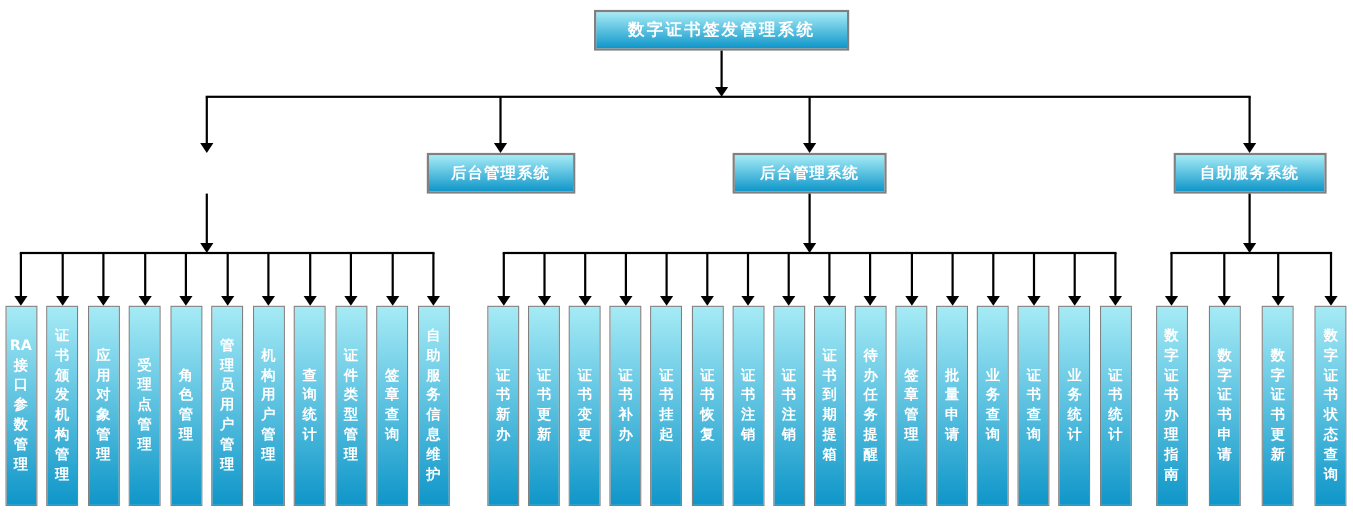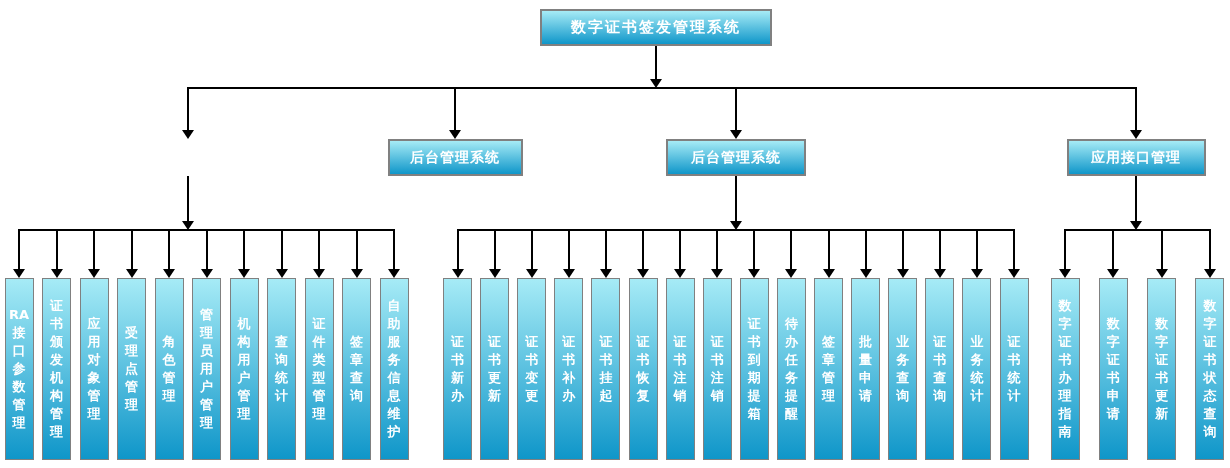--- a/index.html
+++ b/index.html
@@ -362,21 +362,21 @@
       <span class="label">
         <span class="vchar">证</span>
         <span class="vchar">书</span>
         <span class="vchar">统</span>
         <span class="vchar">计</span>
       </span>
     </div>
     <div class="line-v" style="left: 1135px; top: 88px; height: 45px;"></div>
     <div class="arrow-down" style="left: 1130px; top: 130px;"></div>
     <div class="node hnode" style="left: 1066.5px; top: 139px; width: 139px; height: 37px;">
-      <span class="label">应用接口管理</span>
+      <span class="label">自助服务系统</span>
     </div>
     <div class="line-v" style="left: 1135px; top: 176px; height: 48px;"></div>
     <div class="arrow-down" style="left: 1130px; top: 221px;"></div>
     <div class="line-h" style="left: 1064px; top: 229px; width: 146.99px;"></div>
     <div class="line-v" style="left: 1064px; top: 230px; height: 42px;"></div>
     <div class="arrow-down" style="left: 1059px; top: 269px;"></div>
     <div class="node vnode" style="left: 1050.5px; top: 278px; width: 29px; height: 182px;">
       <span class="label">
         <span class="vchar">数</span>
         <span class="vchar">字</span>

